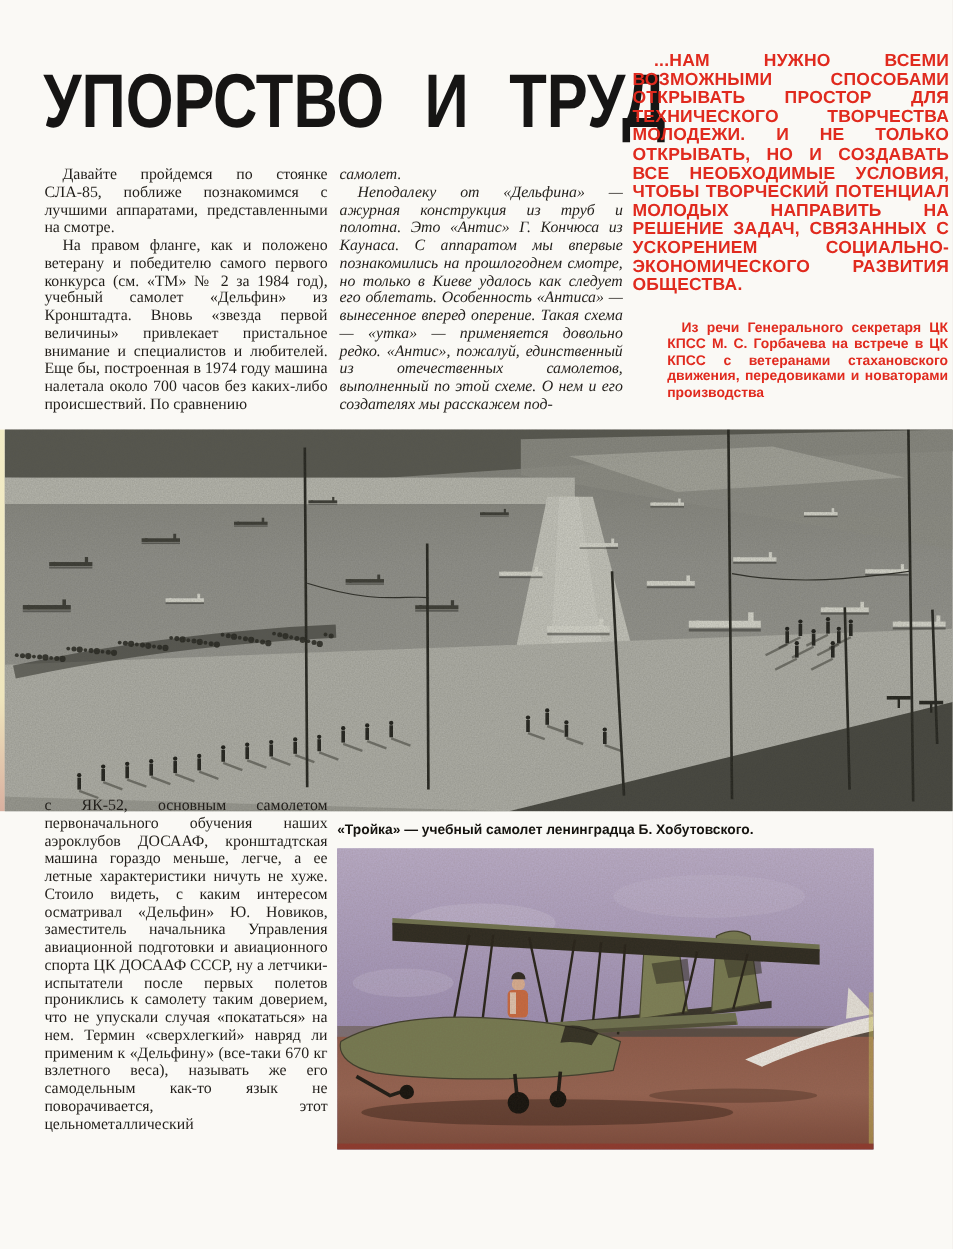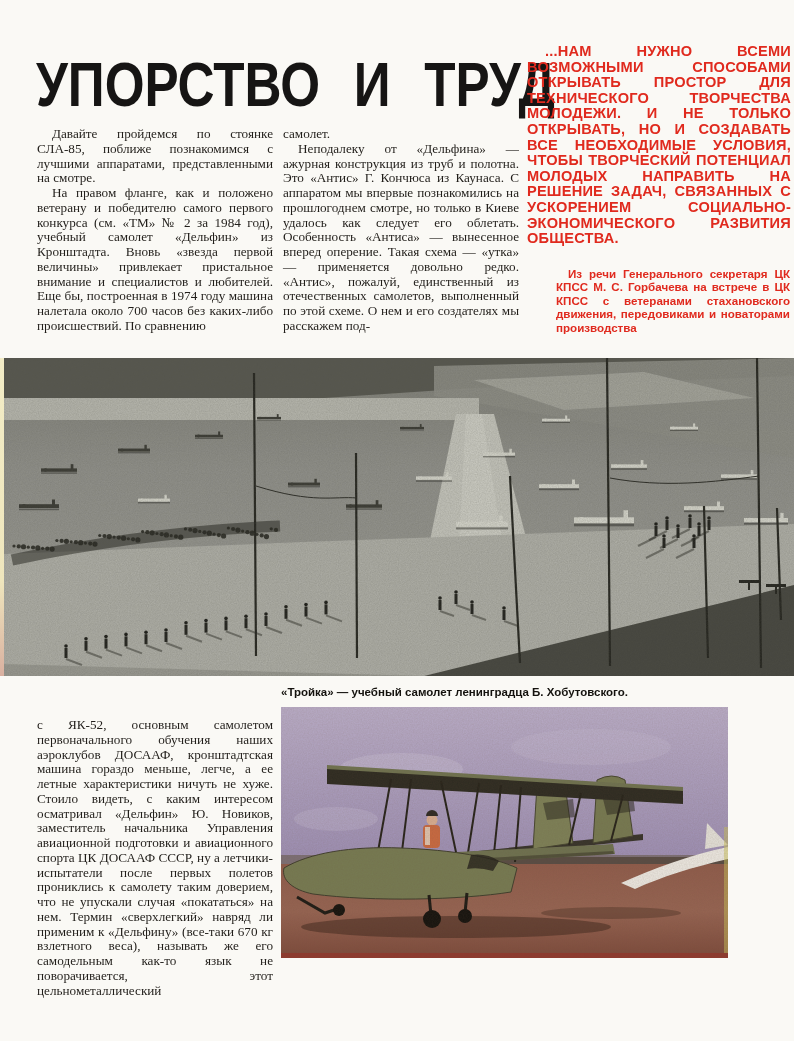--- a/index.html
+++ b/index.html
@@ -13,27 +13,27 @@
   .headline{
     left:36px; top:50px; width:500px; height:72px;
     font-family:"Liberation Sans", sans-serif; font-weight:bold;
     font-size:61px; line-height:66px; color:#161514;
     white-space:nowrap; letter-spacing:0px; word-spacing:0.38em;
     transform:scale(0.84,1.04); transform-origin:left top;
   }
   
   .bodycol{
     width:236px; font-size:13.2px; line-height:14.75px;
-    text-align:justify; color:#211e1a;
+    text-align:justify; color:#211e1a;margin-top:11px;
   }
   .bodycol p{margin:0; text-indent:15px;}
   .bodycol p.noind{text-indent:0;}
   .col1{left:37px; top:127px;}
-  .col2{left:283px; top:127px;}
-  .col3{left:37px; top:718px;}
+  .col2{left:283px; top:127px;font-style:italic;}
+  .col3{left:37px; top:653px;}
   
   .quote{
     left:527px; top:44px; width:264px;
     font-family:"Liberation Sans", sans-serif; font-weight:bold;
     font-size:14.6px; line-height:15.6px; letter-spacing:0.2px;
     text-align:justify; color:#e02a1e; text-indent:18px;
   }
   .attribution{
     left:556px; top:267px; width:234px;
     font-family:"Liberation Sans", sans-serif; font-weight:bold;

